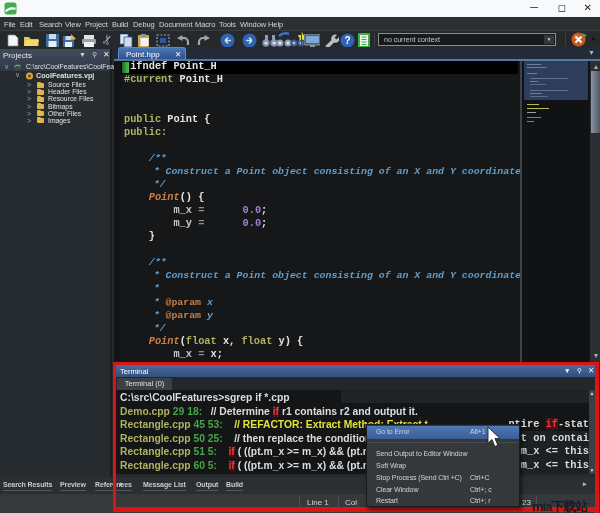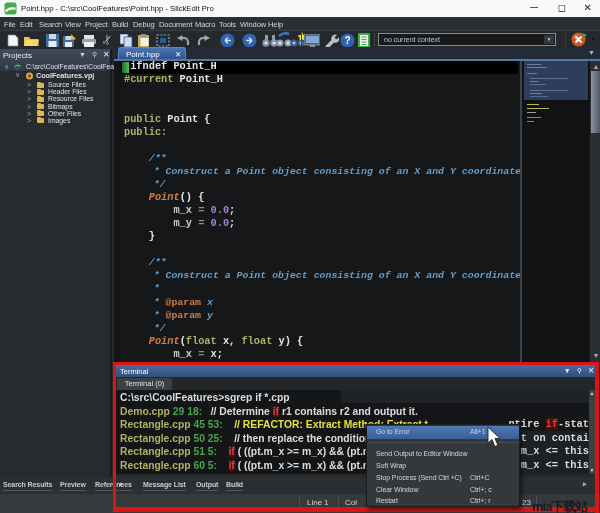--- a/index.html
+++ b/index.html
@@ -33,21 +33,21 @@
   #tabbar { position:absolute; left:0; top:0; width:486px; height:12px; background:#232b38; }
   #tabline { position:absolute; left:0; top:12px; width:486px; height:1.5px; background:#56799f; }
   #tab1 { position:absolute; left:4px; top:0px; width:68px; height:12px; background:linear-gradient(#4a77b4,#2e5390); border:1px solid #5d8ac6; border-bottom:none; border-radius:3px 3px 0 0; color:#fff; font-size:8px; }
   #gutter { position:absolute; left:0; top:13.5px; width:7px; height:301px; background:#121415; }
   #line1hl { position:absolute; left:0px; top:13.5px; width:404px; height:13.1px; background:#000; }
   #cursor { position:absolute; left:7.5px; top:14.5px; width:7.5px; height:11px; background:linear-gradient(90deg,#1e6b24,#4ec44e); }
   #code { position:absolute; left:10px; top:13.4px; font-family:"Liberation Mono", monospace; font-size:10.3px; line-height:13.06px; font-weight:bold; color:#e4e4e4; white-space:pre; }
   .kw { color:#b1b162; }
   .cm { color:#5f9ece; font-style:italic; font-size:9.9px; }
   .fn { color:#cc7e46;font-style:italic; }
-  .num { color:#a87fd5; }
+  .num { color:#a87fd5;margin-left:32px; }
   .id { color:#c9c9c9; }
   .eq { color:#909090; }
   
   #minimap { position:absolute; left:406px; top:13.5px; width:70px; height:301px; background:#101214; border-left:2px solid #3c434a; }
   #mmview { position:absolute; left:2px; top:0; width:64px; height:39.5px; background:#2e3d5c; }
   .mml { position:absolute; height:1px; background:#6a7fa0; }
   .mmk { position:absolute; height:1.5px; }
   #vscroll { position:absolute; left:476px; top:13.5px; width:10px; height:301.5px; background:#2b2f33; }
   #vthumb { position:absolute; left:0.5px; top:10px; width:9px; height:62px; background:linear-gradient(90deg,#8b95a2,#4f5862); }
   .sarr { position:absolute; width:12px; height:11px; color:#a7abae; font-size:7px; text-align:center; line-height:11px; }
@@ -89,21 +89,20 @@
 </style>
 </head>
 <body>
 
 <div id="titlebar">
   <svg class="abs" style="left:4px;top:2px" width="13" height="13" viewBox="0 0 13 13">
       <rect x="0.5" y="0.5" width="12" height="12" rx="2.5" fill="#3fae49"></rect>
       <path d="M1.5 7.5 Q6 3.5 11.5 5.2 L11.5 7.8 Q6 6.5 1.5 10.5 Z" fill="#fff"></path>
       <path d="M1.5 7.5 Q6 3.5 11.5 5.2" stroke="#2a8536" stroke-width="0.5" fill="none"></path>
     </svg>
-  <span id="titletext">Point.hpp - C:\src\CoolFeatures\Point.hpp - SlickEdit Pro</span>
   <div id="winbtns">
     <span class="abs" style="right:62px;top:1px;font-size:11px">─</span>
     <span class="abs" style="right:34px;top:2px;font-size:10px">◻</span>
     <span class="abs" style="right:8px;top:2px;font-size:10px">✕</span>
   </div>
 </div>
 
 <div id="menubar">
   <span style="left:4px">File</span>
     <span style="left:20px">Edit</span>

